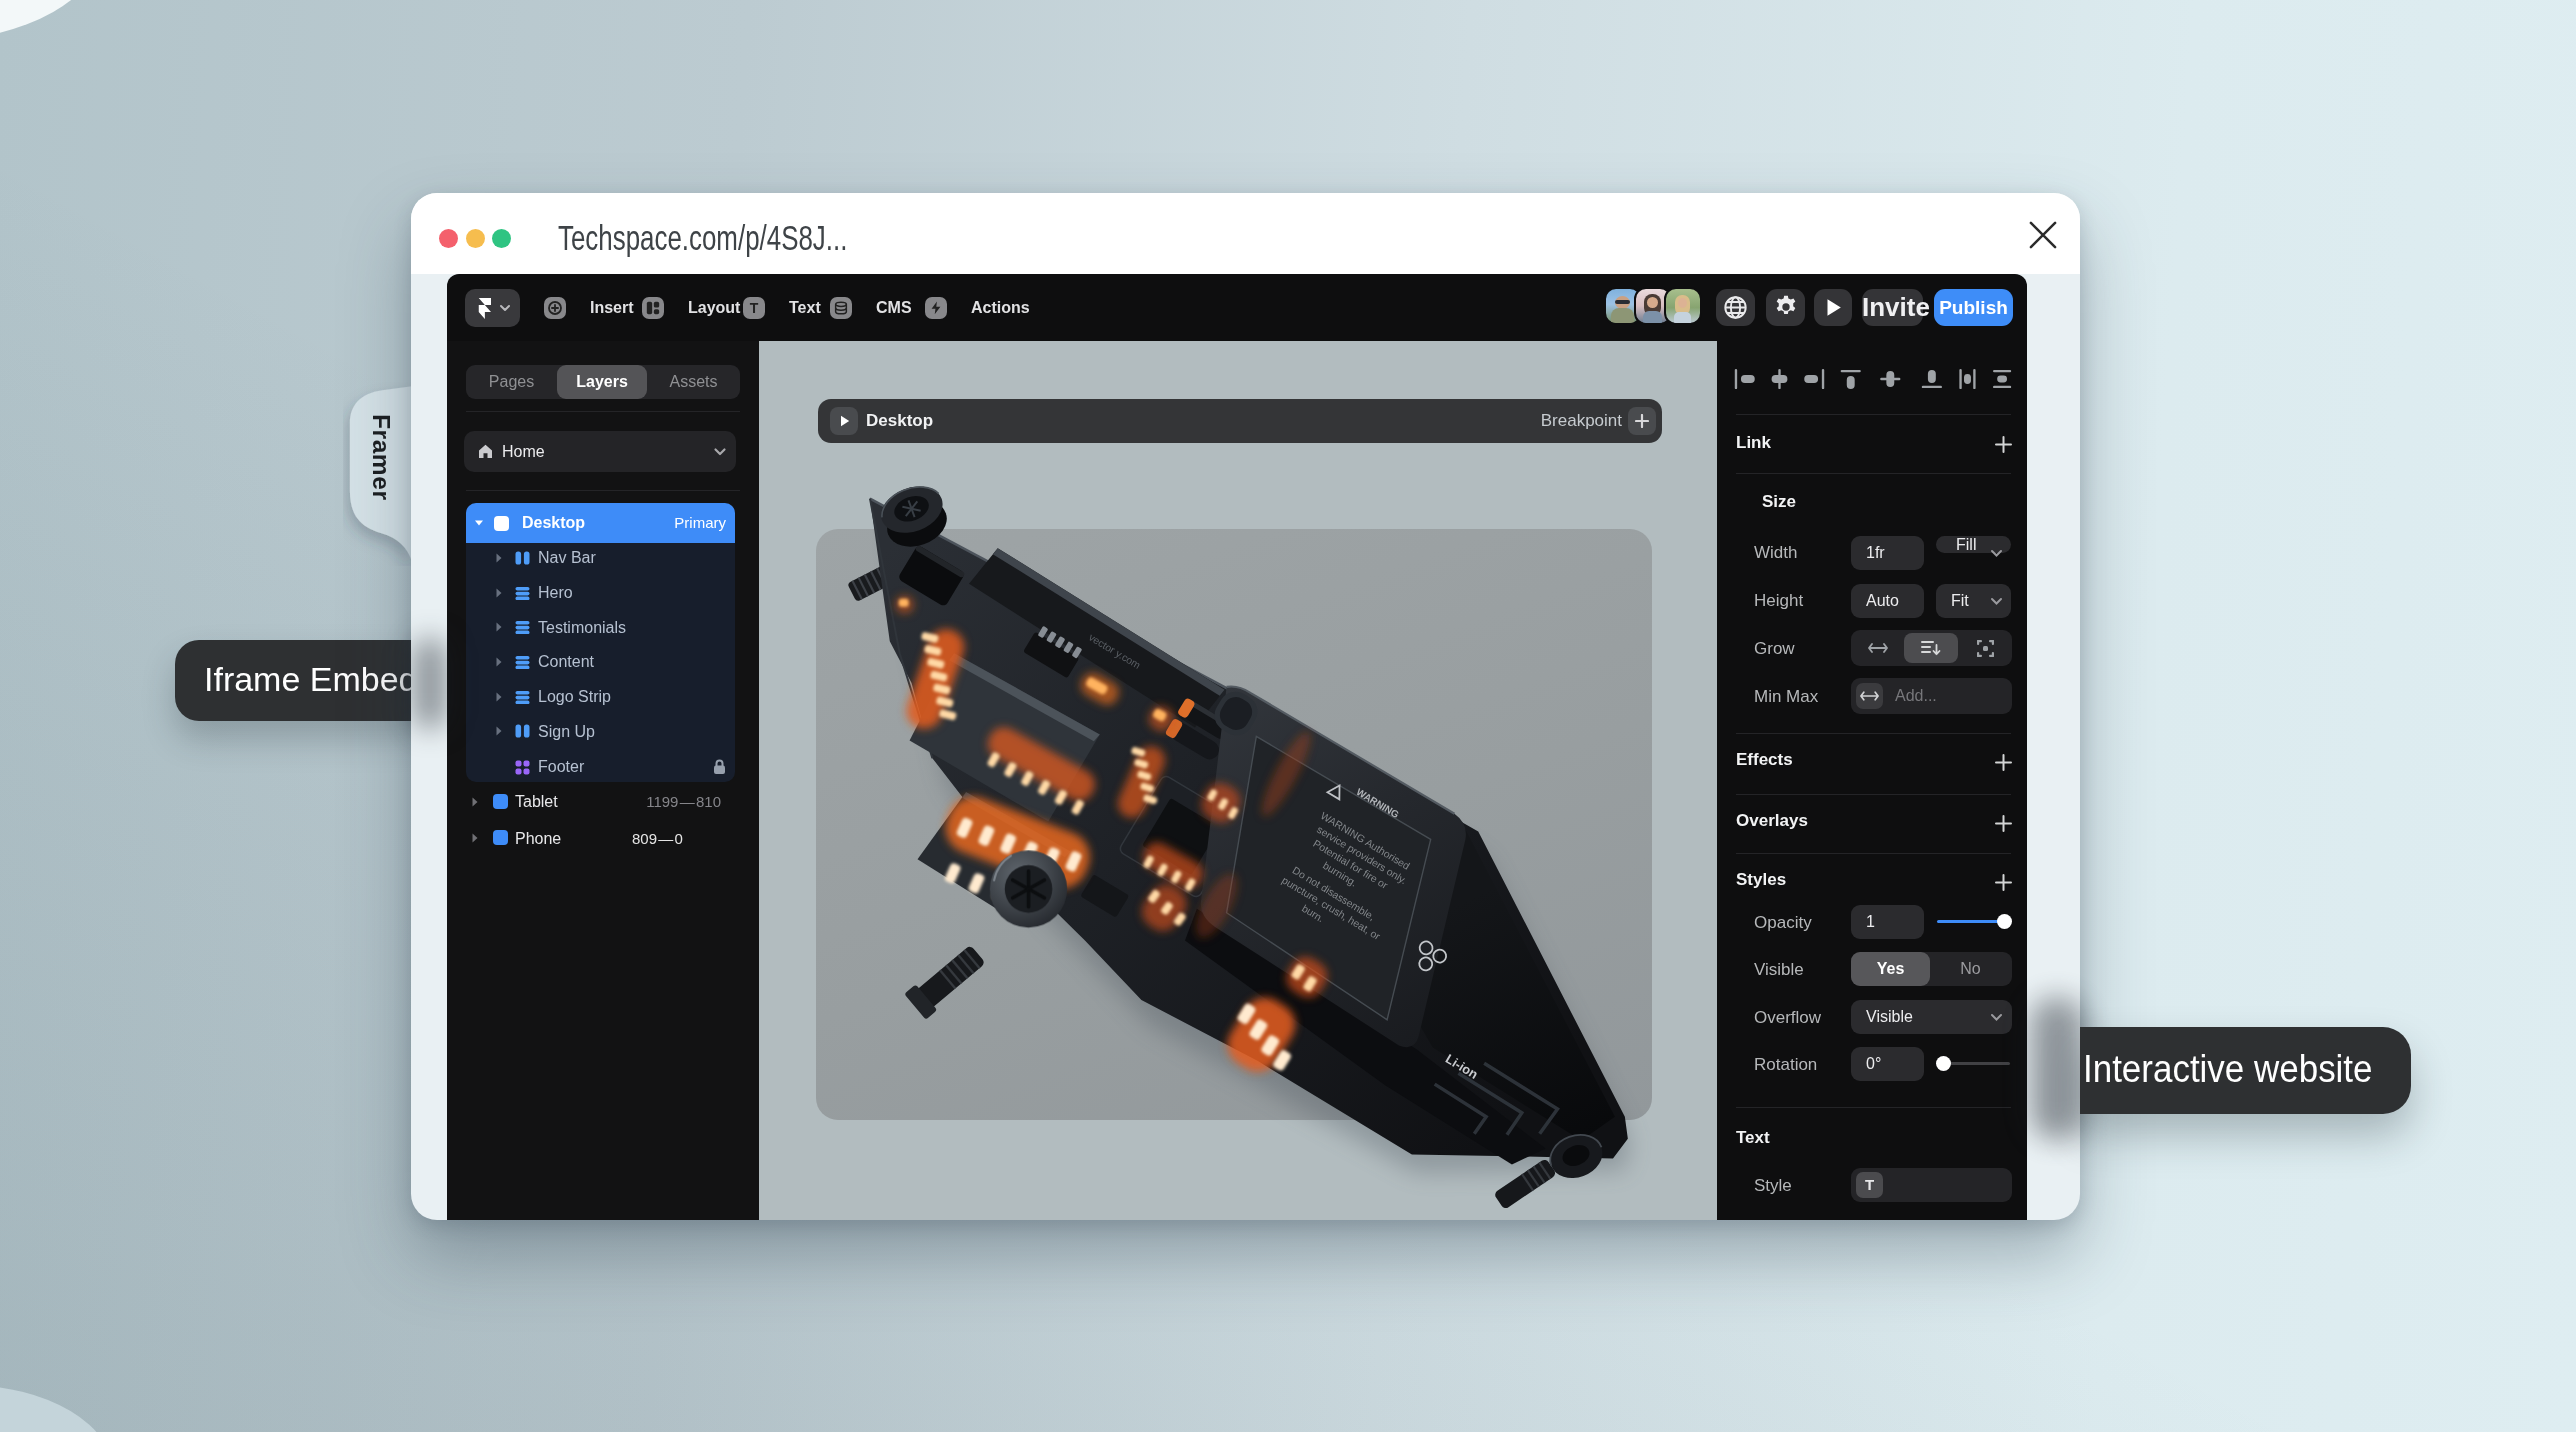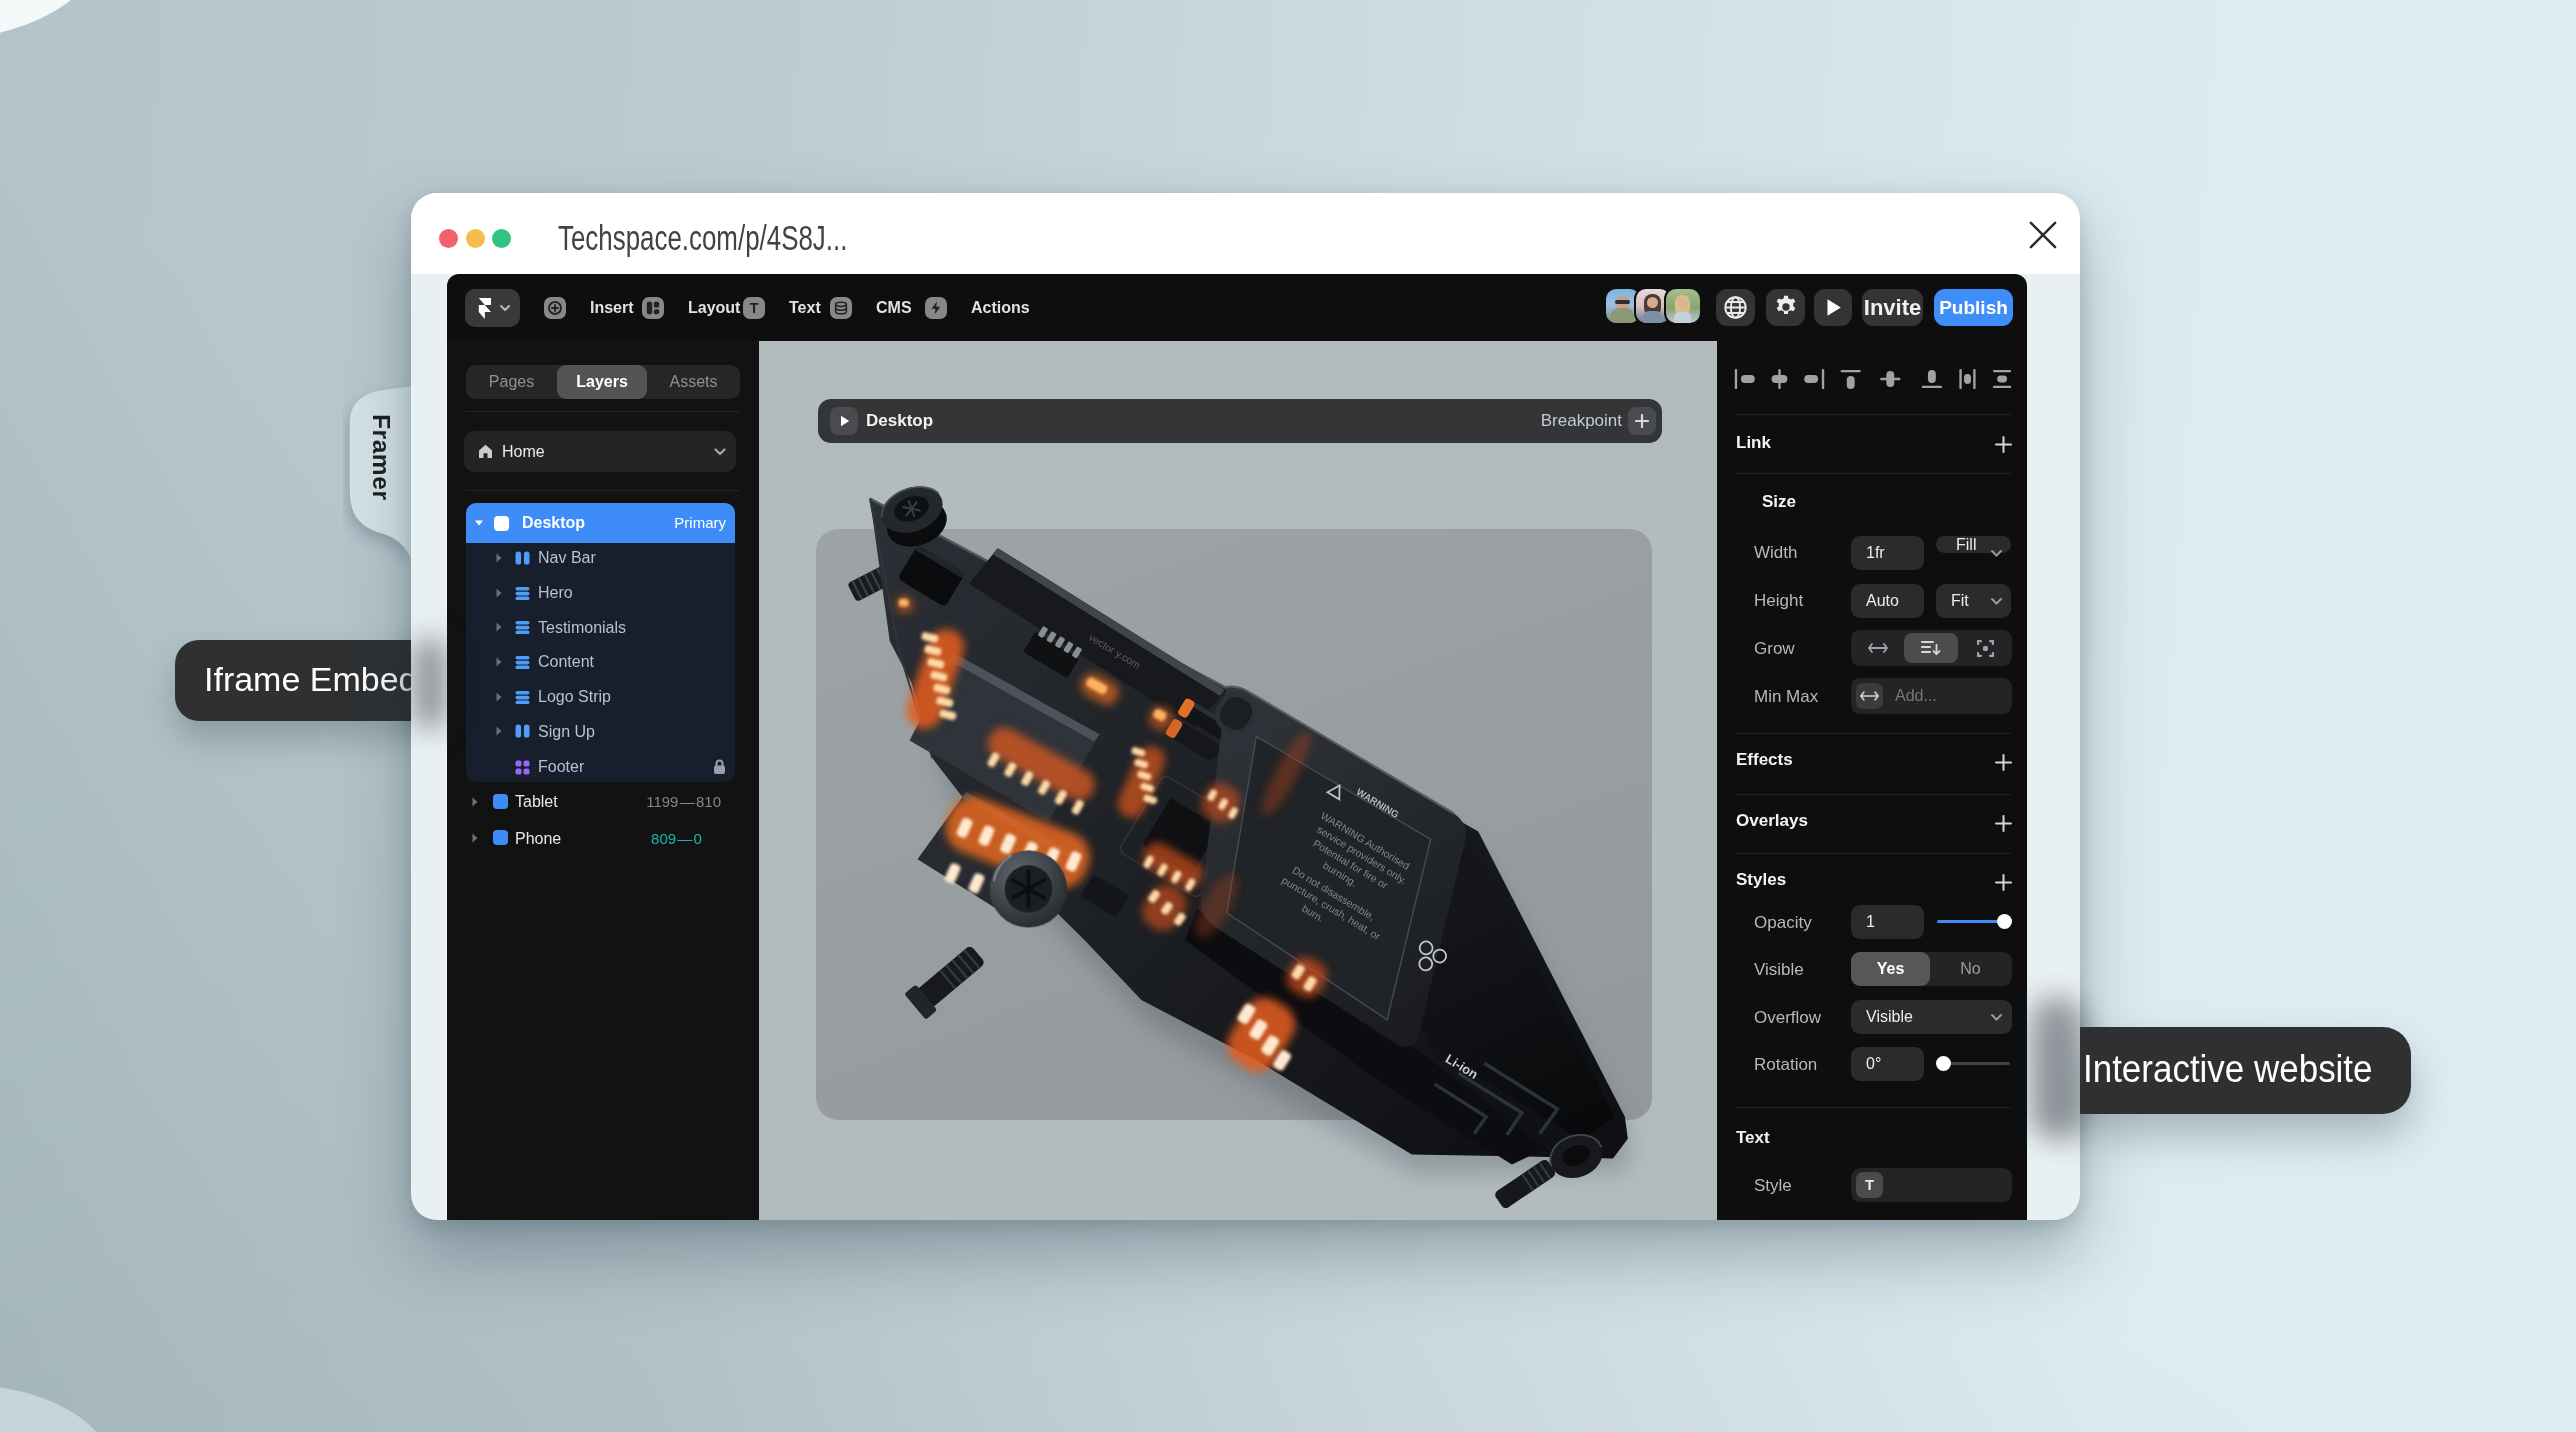--- a/index.html
+++ b/index.html
@@ -183,21 +183,21 @@
     <div class="abs" style="left:1319px;top:15px;width:39px;height:37px;border-radius:11px;background:#343437;"></div>
     <svg class="abs" style="left:1326px;top:20px;" width="26" height="26" viewBox="0 0 24 24">
       <path fill="#ededef" d="M10.3 1.5h3.4l.5 2.6c.8.2 1.5.6 2.2 1l2.5-1 1.7 2.9-2 1.7c.1.4.1.9.1 1.3s0 .9-.1 1.3l2 1.7-1.7 2.9-2.5-1c-.7.4-1.4.8-2.2 1l-.5 2.6h-3.4l-.5-2.6c-.8-.2-1.5-.6-2.2-1l-2.5 1-1.7-2.9 2-1.7c-.1-.4-.1-.9-.1-1.3s0-.9.1-1.3l-2-1.7 1.7-2.9 2.5 1c.7-.4 1.4-.8 2.2-1zM12 8.6a3.4 3.4 0 100 6.8 3.4 3.4 0 000-6.8z"></path>
     </svg>
 
     <div class="abs" style="left:1367px;top:15px;width:38px;height:37px;border-radius:11px;background:#343437;"></div>
     <svg class="abs" style="left:1379px;top:24px;" width="16" height="19" viewBox="0 0 16 19">
       <path d="M1.5 1.2 L14.8 9.5 L1.5 17.8 Z" fill="#fff"></path>
     </svg>
 
-    <div class="abs" style="left:1415px;top:15px;width:61px;height:37px;border-radius:11px;background:#343437;color:#f0f0f2;font-size:22px;font-weight:bold;text-align:center;line-height:37px;">Invite</div>
+    <div class="abs" style="left:1415px;top:15px;width:61px;height:37px;border-radius:11px;background:#343437;color:#f0f0f2;font-size:26px;font-weight:bold;text-align:center;line-height:37px;">Invite</div>
 
     <div class="abs" style="left:1487px;top:15px;width:79px;height:37px;border-radius:11px;background:#3e8df8;color:#fff;font-size:19px;font-weight:bold;text-align:center;line-height:37px;">Publish</div>
   </div>
 
   <div class="abs" id="sidebar-root" style="left:0;top:67px;width:336px;height:879px;">
 
     <div class="abs" style="left:19px;top:24px;width:274px;height:34px;border-radius:9px;background:#262629;"></div>
     <div class="abs seg-active" style="left:110px;top:24px;width:90px;height:34px;"></div>
     <div class="abs" style="left:19px;top:24px;width:91px;height:34px;color:#8f9093;font-size:16px;text-align:center;line-height:34px;">Pages</div>
     <div class="abs" style="left:110px;top:24px;width:90px;height:34px;color:#ffffff;font-size:16px;font-weight:bold;text-align:center;line-height:34px;">Layers</div>
@@ -299,21 +299,21 @@
         <path d="M1.5 1.5 L6.5 6 L1.5 10.5 Z" fill="#707075"></path>
       </svg>
     <div class="abs" style="left:46px;top:453px;width:15px;height:15px;border-radius:4px;background:#3e8cf8;"></div>
     <div class="abs" style="left:68px;top:441px;height:40px;line-height:40px;color:#e8e8ea;font-size:16px;">Tablet</div>
     <div class="abs" style="left:185px;top:441px;width:89px;height:40px;line-height:40px;color:#85858a;font-size:15px;text-align:right;">1199 — 810</div>
     <svg class="abs" style="left:24px;top:491px;" width="8" height="12" viewBox="0 0 8 12">
         <path d="M1.5 1.5 L6.5 6 L1.5 10.5 Z" fill="#707075"></path>
       </svg>
     <div class="abs" style="left:46px;top:489px;width:15px;height:15px;border-radius:4px;background:#3e8cf8;"></div>
     <div class="abs" style="left:68px;top:478px;height:40px;line-height:40px;color:#e8e8ea;font-size:16px;">Phone</div>
-    <div class="abs" style="left:185px;top:478px;width:89px;height:40px;line-height:40px;color:#14b8a6;font-size:15px;text-align:center;">809 — 0</div>
+    <div class="abs" style="left:185px;top:478px;width:89px;height:40px;line-height:40px;color:#e5e5e5;font-size:15px;text-align:left;">809 — 0</div>
   </div>
 
   <div class="abs" id="canvas-root" style="left:312px;top:67px;width:958px;height:879px;">
 
     <div class="abs" style="left:57px;top:188px;width:836px;height:591px;border-radius:22px;background:linear-gradient(160deg,#9ea4a6 0%,#989ea0 55%,#92989b 100%);"></div>
 
     <svg class="abs" style="left:0;top:0;" width="958" height="879" viewBox="766 345 967 887">
       <defs>
         <linearGradient id="plateG" x1="900" y1="550" x2="1500" y2="1150" gradientUnits="userSpaceOnUse">
           <stop offset="0" stop-color="#2b2f35"></stop>

